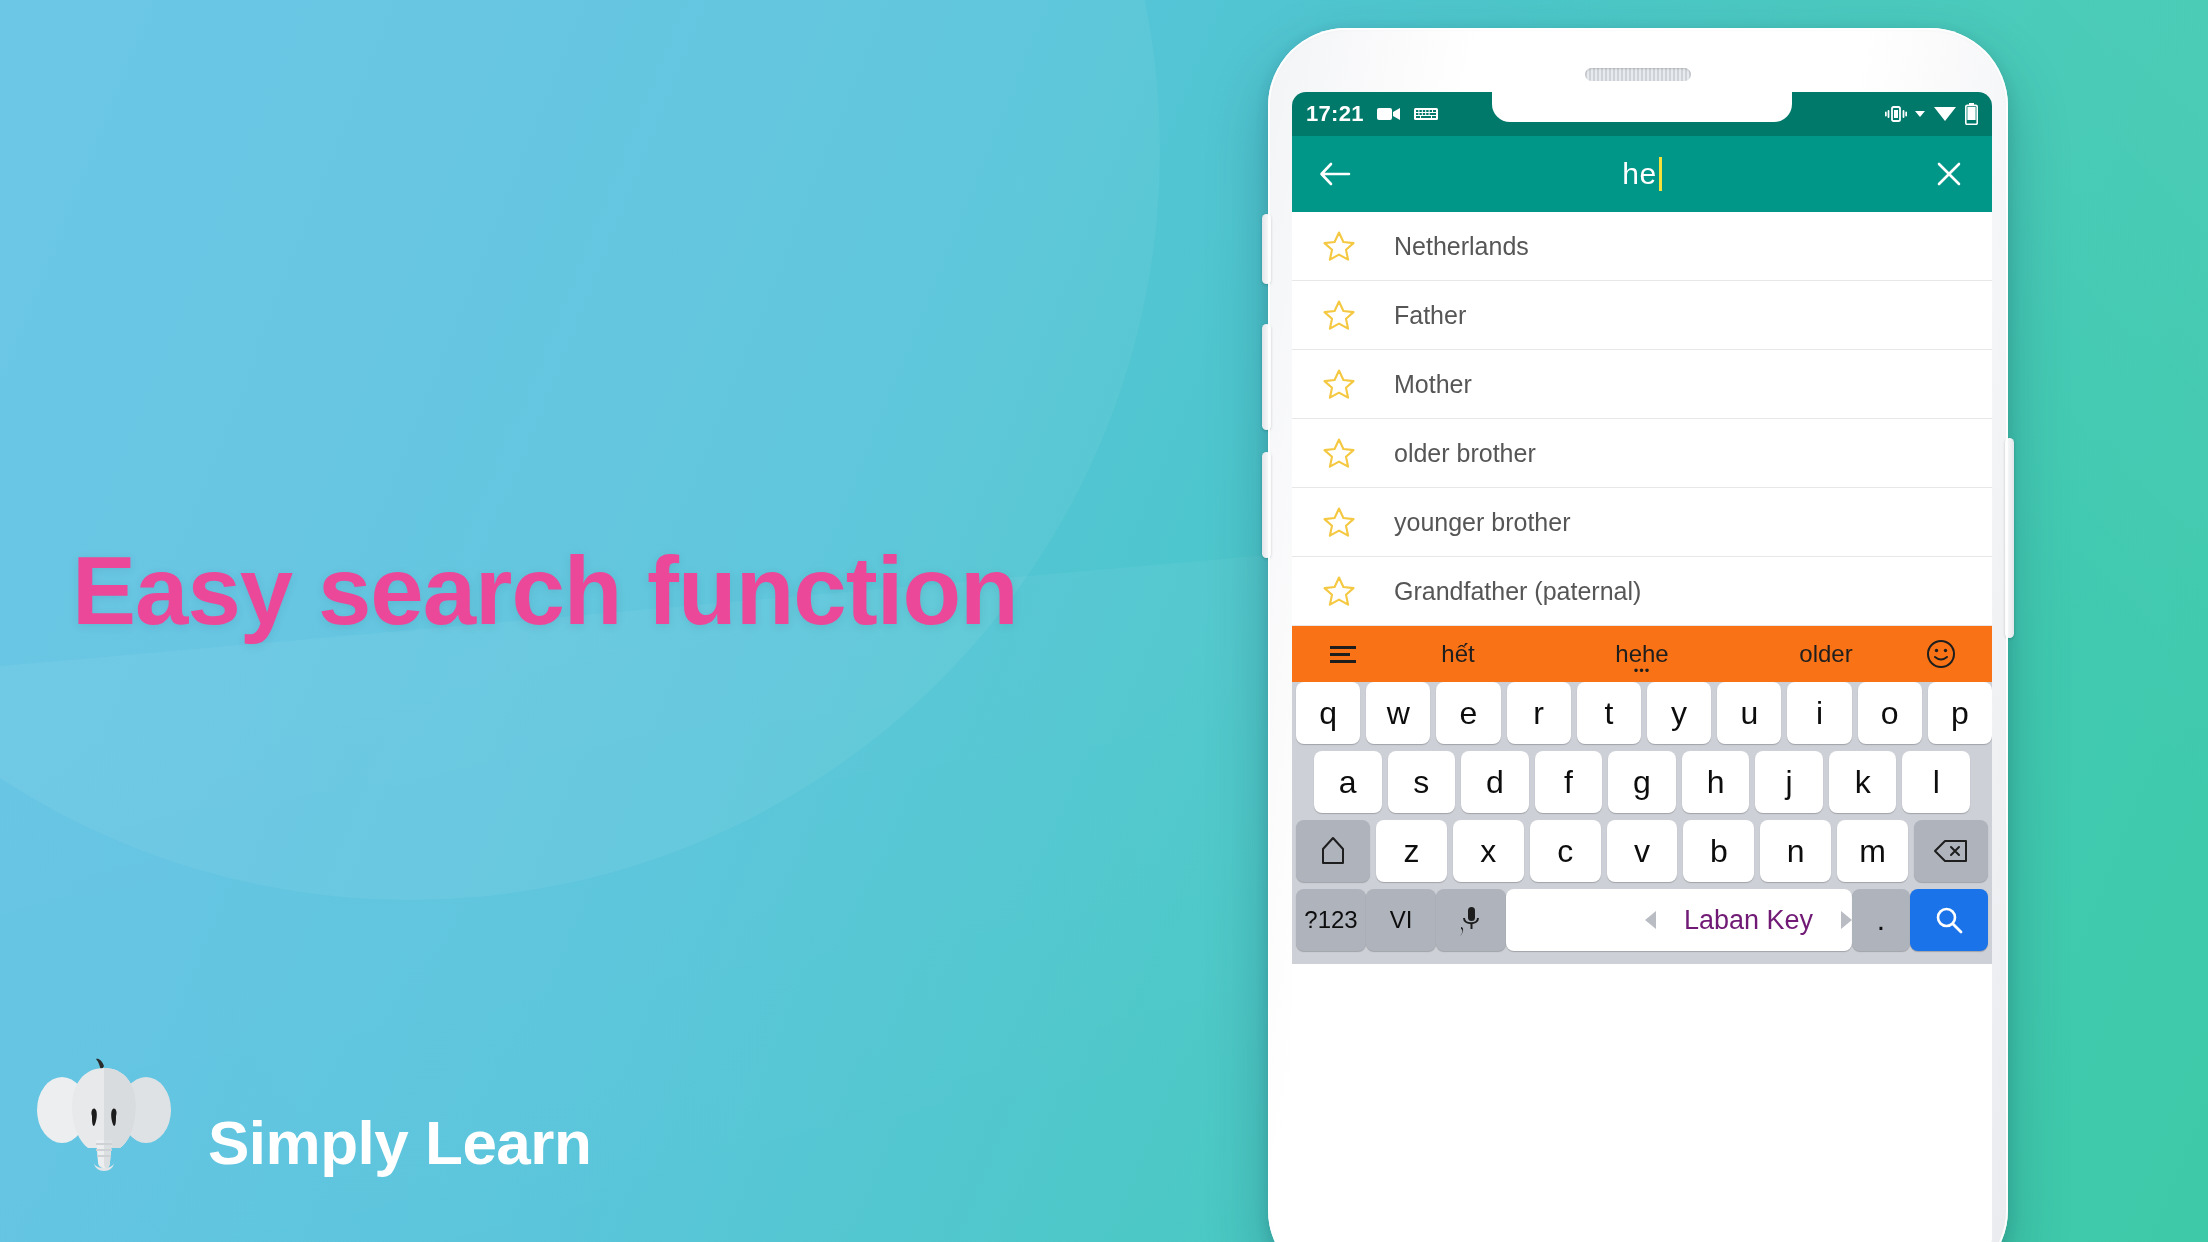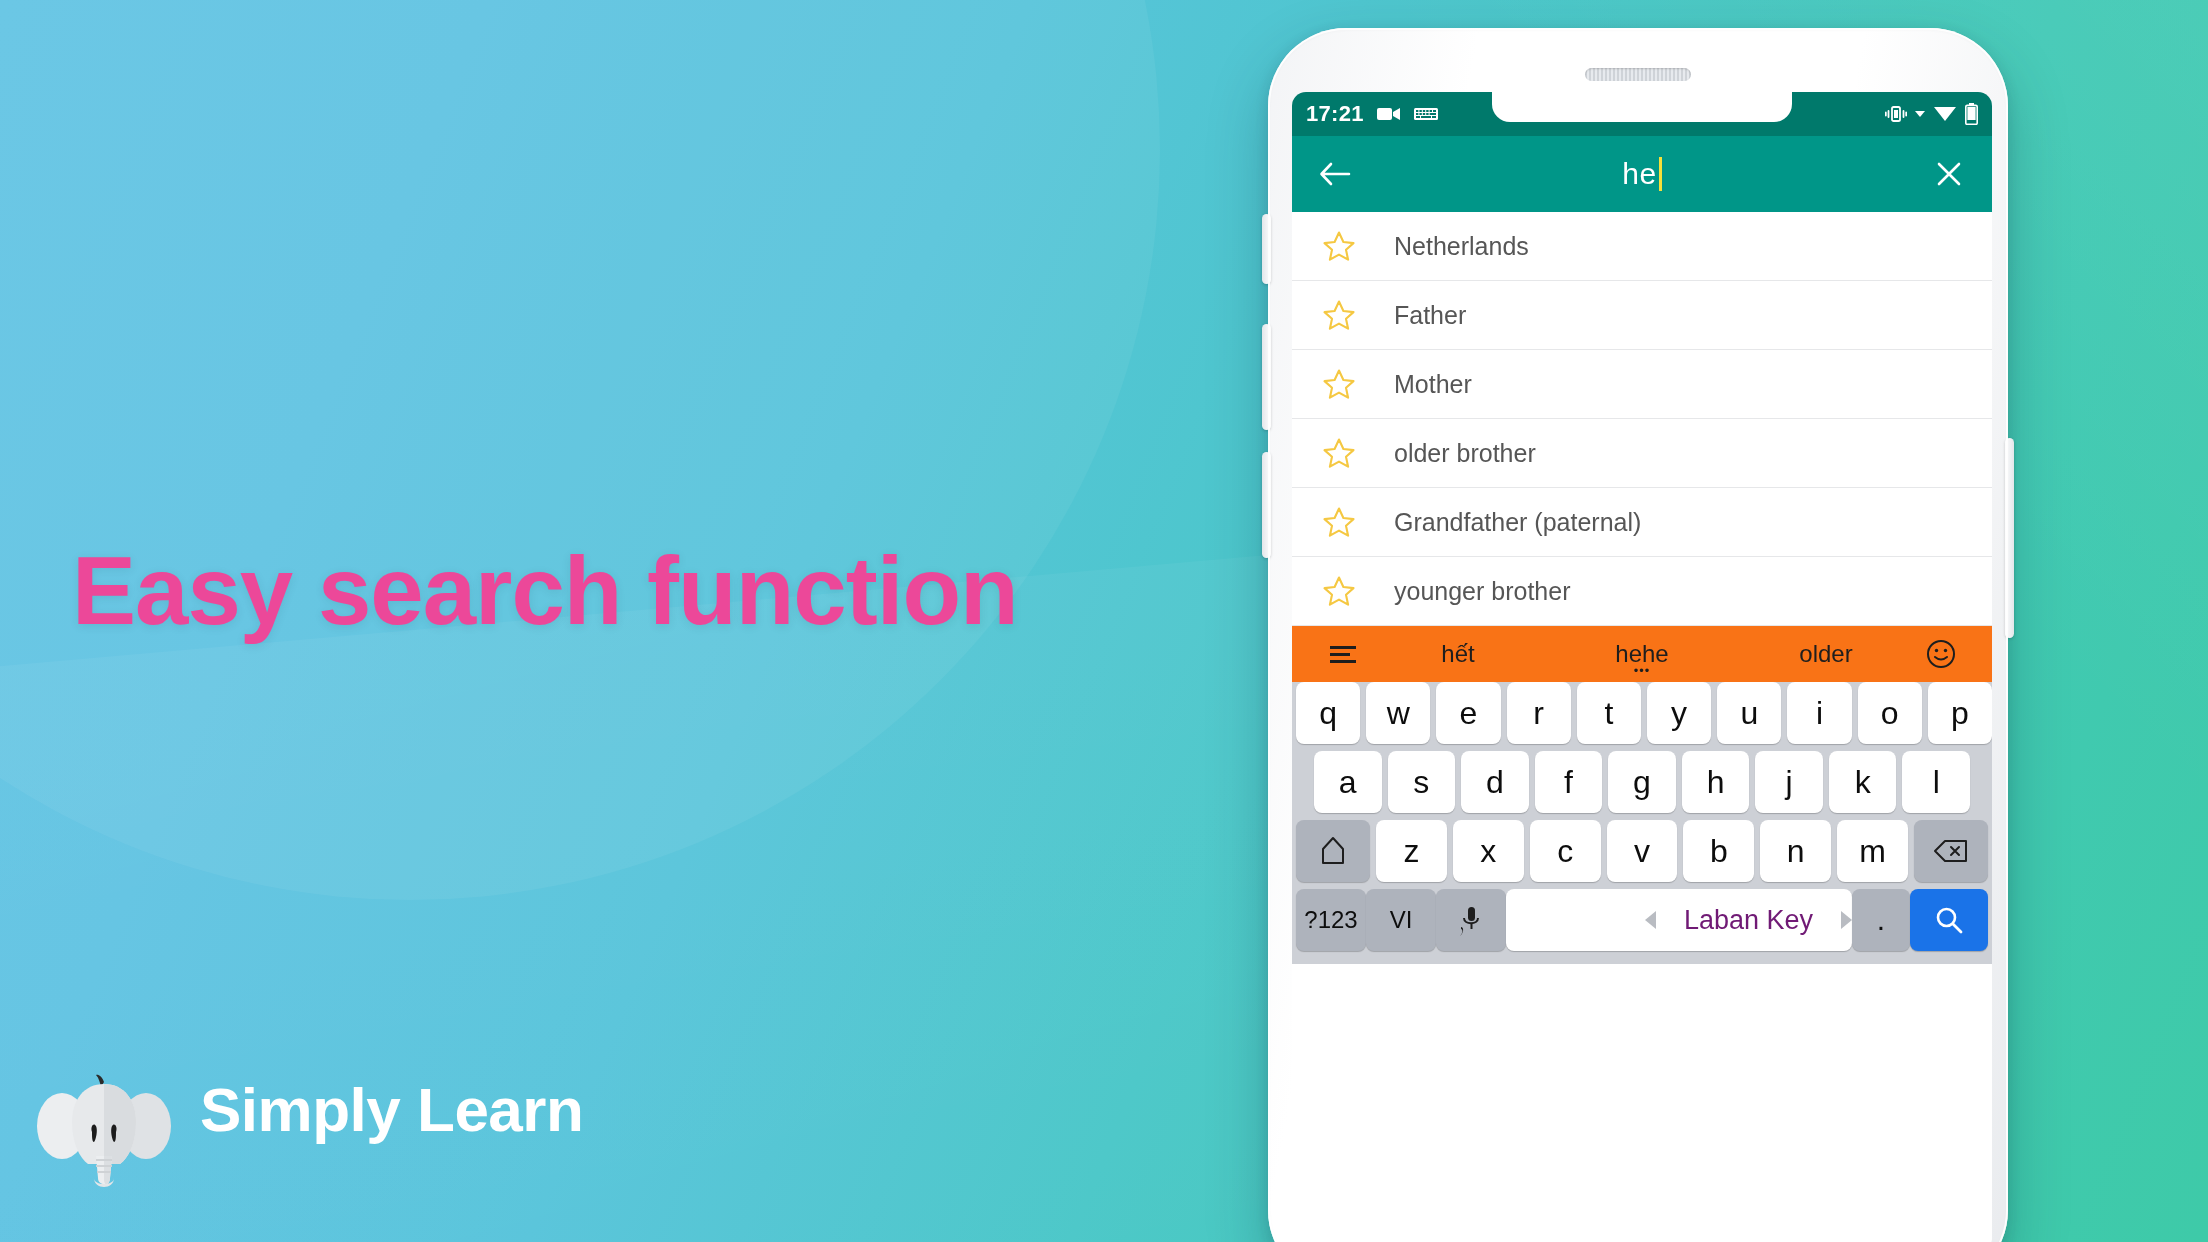--- a/index.html
+++ b/index.html
@@ -47,22 +47,22 @@
     font-weight:bold;
     color:#ec4899;
     letter-spacing:-1px;
     white-space:nowrap;
     text-shadow: 0 2px 10px rgba(0,60,70,0.10);
   }
 
   
   .brand {
     position:absolute;
-    left:36px; bottom:48px;
-    display:flex; align-items:flex-start; gap:28px;
+    left:36px; bottom:64px;
+    display:flex; align-items:flex-end; gap:36px;
   }
   .brand-logo { width:136px; height:120px; display:block; }
   .brand-name {
     font-size:62px; font-weight:bold; color:#ffffff;
     letter-spacing:-0.5px; white-space:nowrap;
   }
 
   
   .phone {
     position:absolute;
@@ -343,29 +343,29 @@
             </svg>
         </span>
         <span class="result-label">older brother</span>
       </div>
       <div class="result-row">
         <span class="result-star">
           <svg width="34" height="33" viewBox="0 0 34 33">
               <path d="M17 2.5 L21.4 12 L31.5 13.1 L24 19.8 L26.1 29.7 L17 24.6 L7.9 29.7 L10 19.8 L2.5 13.1 L12.6 12 Z" fill="none" stroke="#f5c842" stroke-width="2.1" stroke-linejoin="round"></path>
             </svg>
         </span>
+        <span class="result-label">younger brother</span>
+      </div>
+      <div class="result-row">
+        <span class="result-star">
+          <svg width="34" height="33" viewBox="0 0 34 33">
+              <path d="M17 2.5 L21.4 12 L31.5 13.1 L24 19.8 L26.1 29.7 L17 24.6 L7.9 29.7 L10 19.8 L2.5 13.1 L12.6 12 Z" fill="none" stroke="#f5c842" stroke-width="2.1" stroke-linejoin="round"></path>
+            </svg>
+        </span>
         <span class="result-label">Grandfather (paternal)</span>
-      </div>
-      <div class="result-row">
-        <span class="result-star">
-          <svg width="34" height="33" viewBox="0 0 34 33">
-              <path d="M17 2.5 L21.4 12 L31.5 13.1 L24 19.8 L26.1 29.7 L17 24.6 L7.9 29.7 L10 19.8 L2.5 13.1 L12.6 12 Z" fill="none" stroke="#f5c842" stroke-width="2.1" stroke-linejoin="round"></path>
-            </svg>
-        </span>
-        <span class="result-label">younger brother</span>
       </div>
     </div>
 
     <div class="keyboard">
 
       <div class="suggest-bar">
         <span class="sg-menu">
           <span class="hamb">
               <span></span>
               <span></span>

